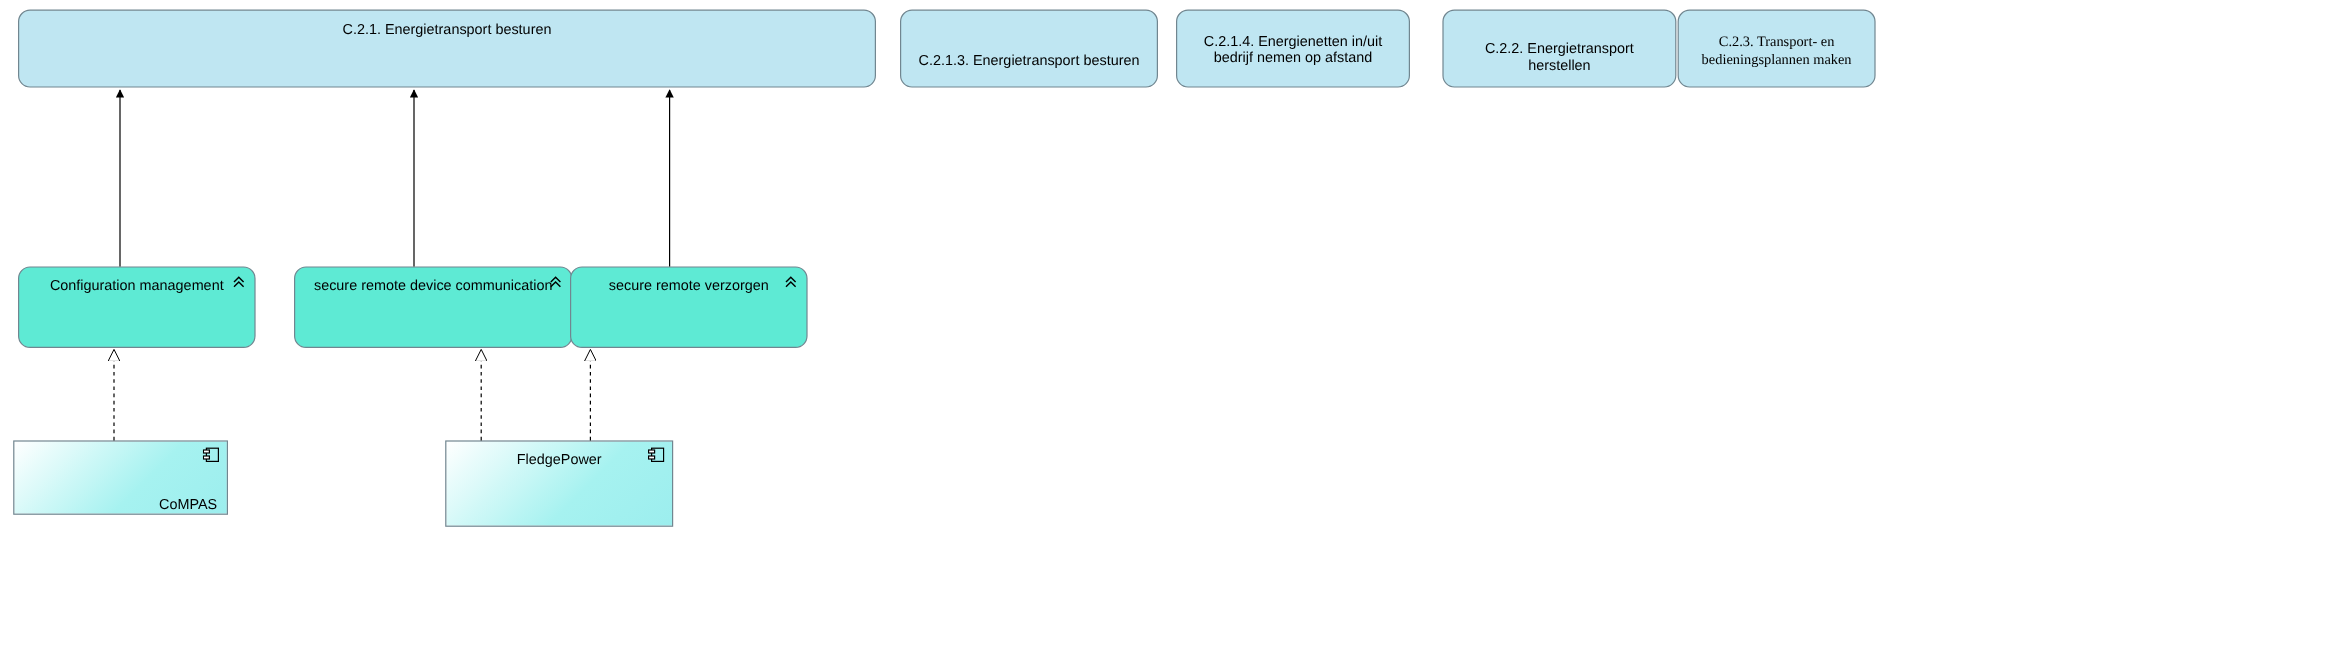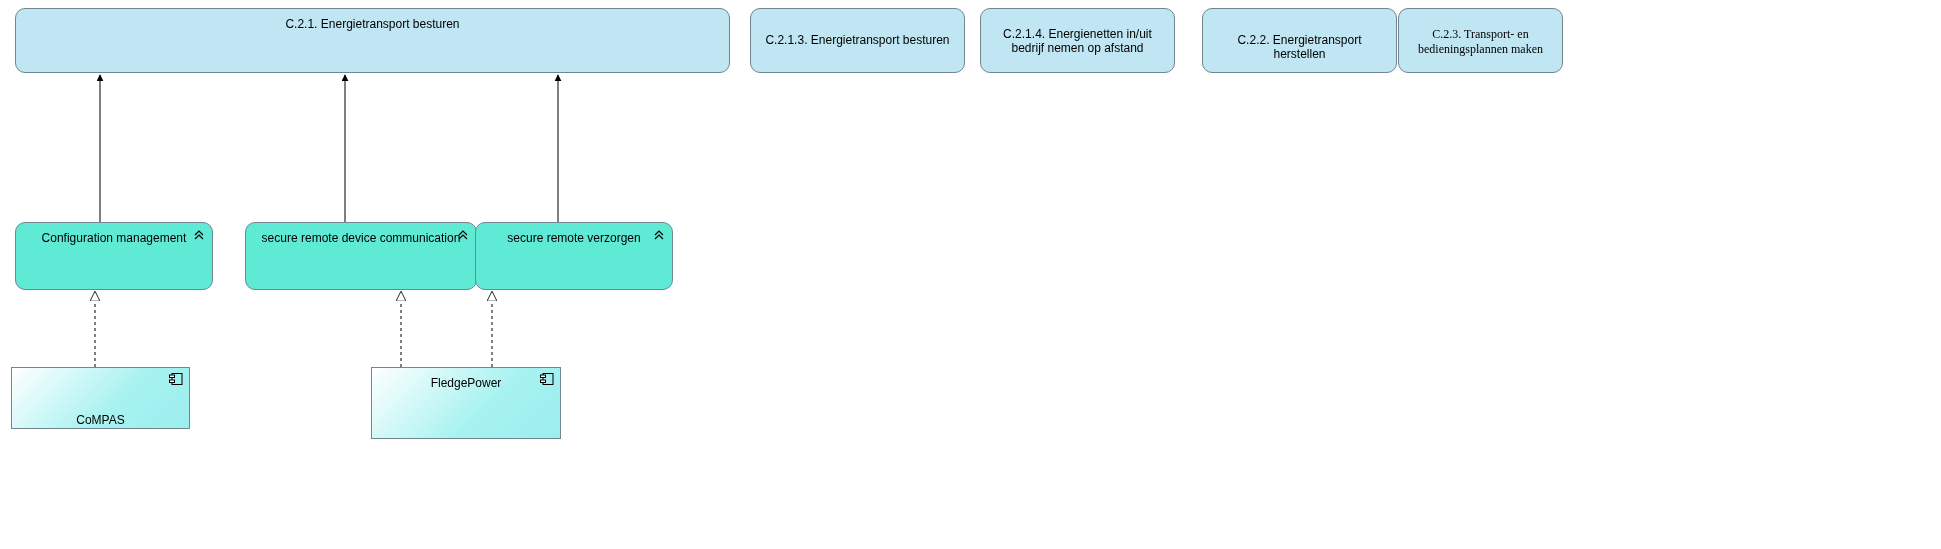--- a/index.html
+++ b/index.html
@@ -32,39 +32,39 @@
   }
   .icon-chevrons, .icon-component {
     position: absolute;
     top: 4px;
     right: 6px;
   }
   .label {
     width: 100%;
     margin-top: 2px;
   }
-  .label.top-left { text-align: center; margin-top: 39px; }
+  .label.top-left { text-align: right; margin-top: 39px; }
   svg.connector {
     position: absolute;
     top: 0;
     left: 0;
     width: 1941px;
     height: 549px;
     pointer-events: none;
   }
 </style>
 </head>
 <body>
 
 <div class="node blue" style="left:15px; top:8px; width:715px; height:65px;">
   <span class="label">C.2.1. Energietransport besturen</span>
 </div>
 
 <div class="node blue" style="left:750px; top:8px; width:215px; height:65px;">
-  <span class="label" style="margin-top:18px;">C.2.1.3. Energietransport besturen</span>
+  <span class="label" style="margin-top:28px;">C.2.1.3. Energietransport besturen</span>
 </div>
 
 <div class="node blue" style="left:980px; top:8px; width:195px; height:65px;">
   <span class="label" style="margin-top:12px;">C.2.1.4. Energienetten in/uit bedrijf nemen op afstand</span>
 </div>
 
 <div class="node blue" style="left:1190px; top:8px; width:195px; height:65px;margin-left:12px;">
   <span class="label" style="margin-top:18px;">C.2.2. Energietransport herstellen</span>
 </div>
 

